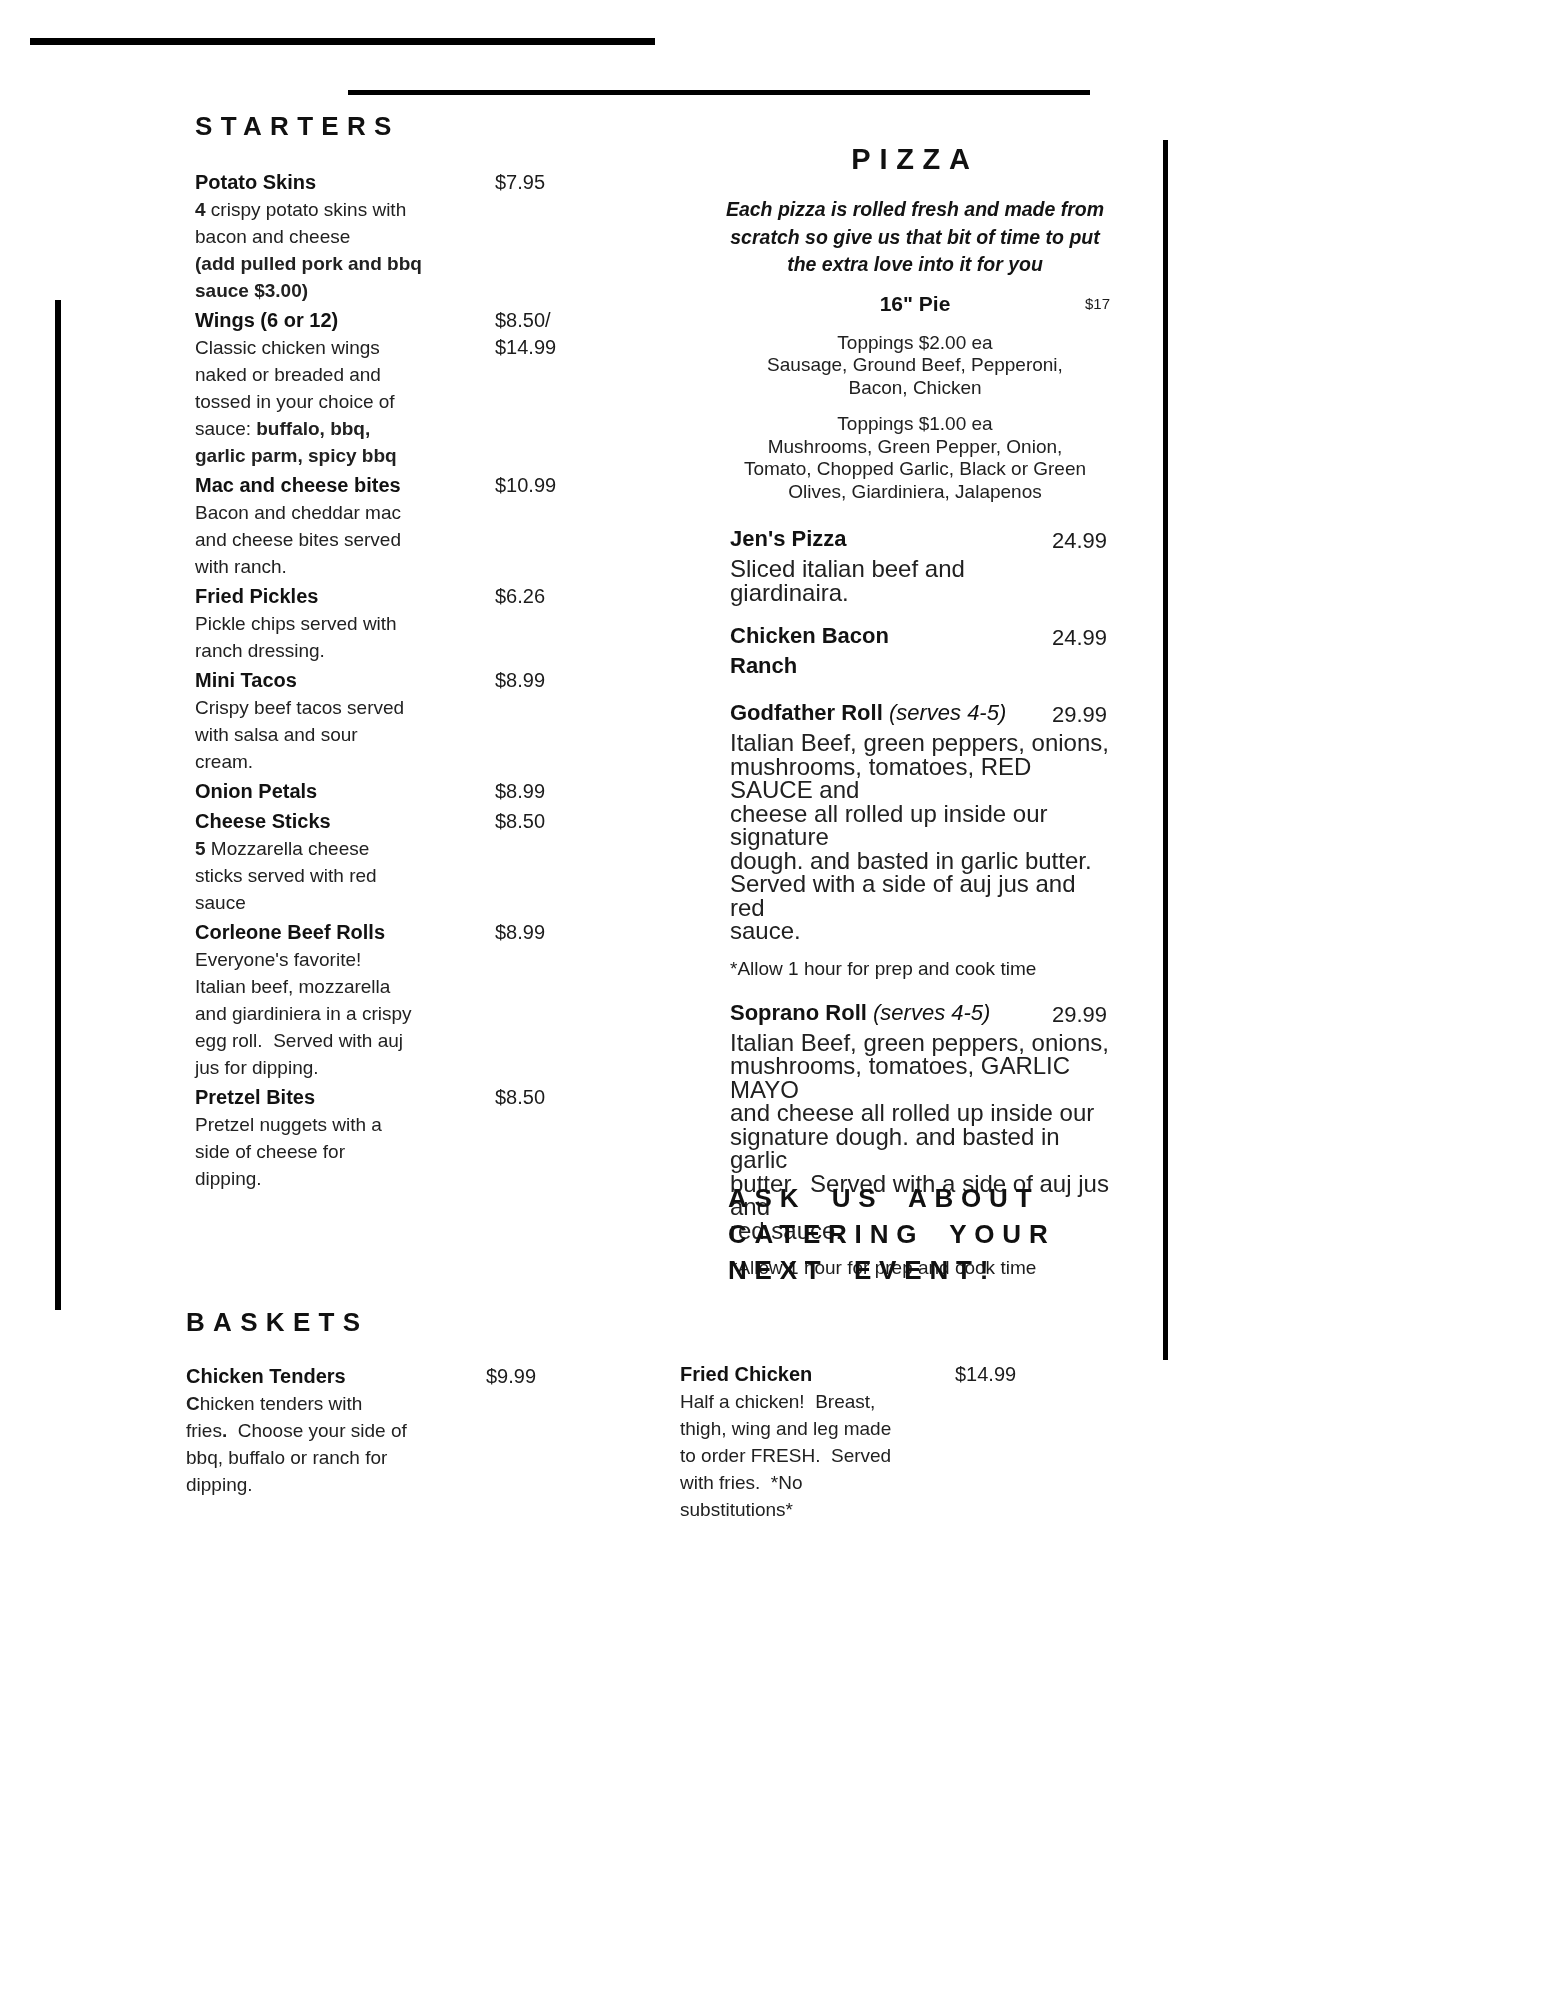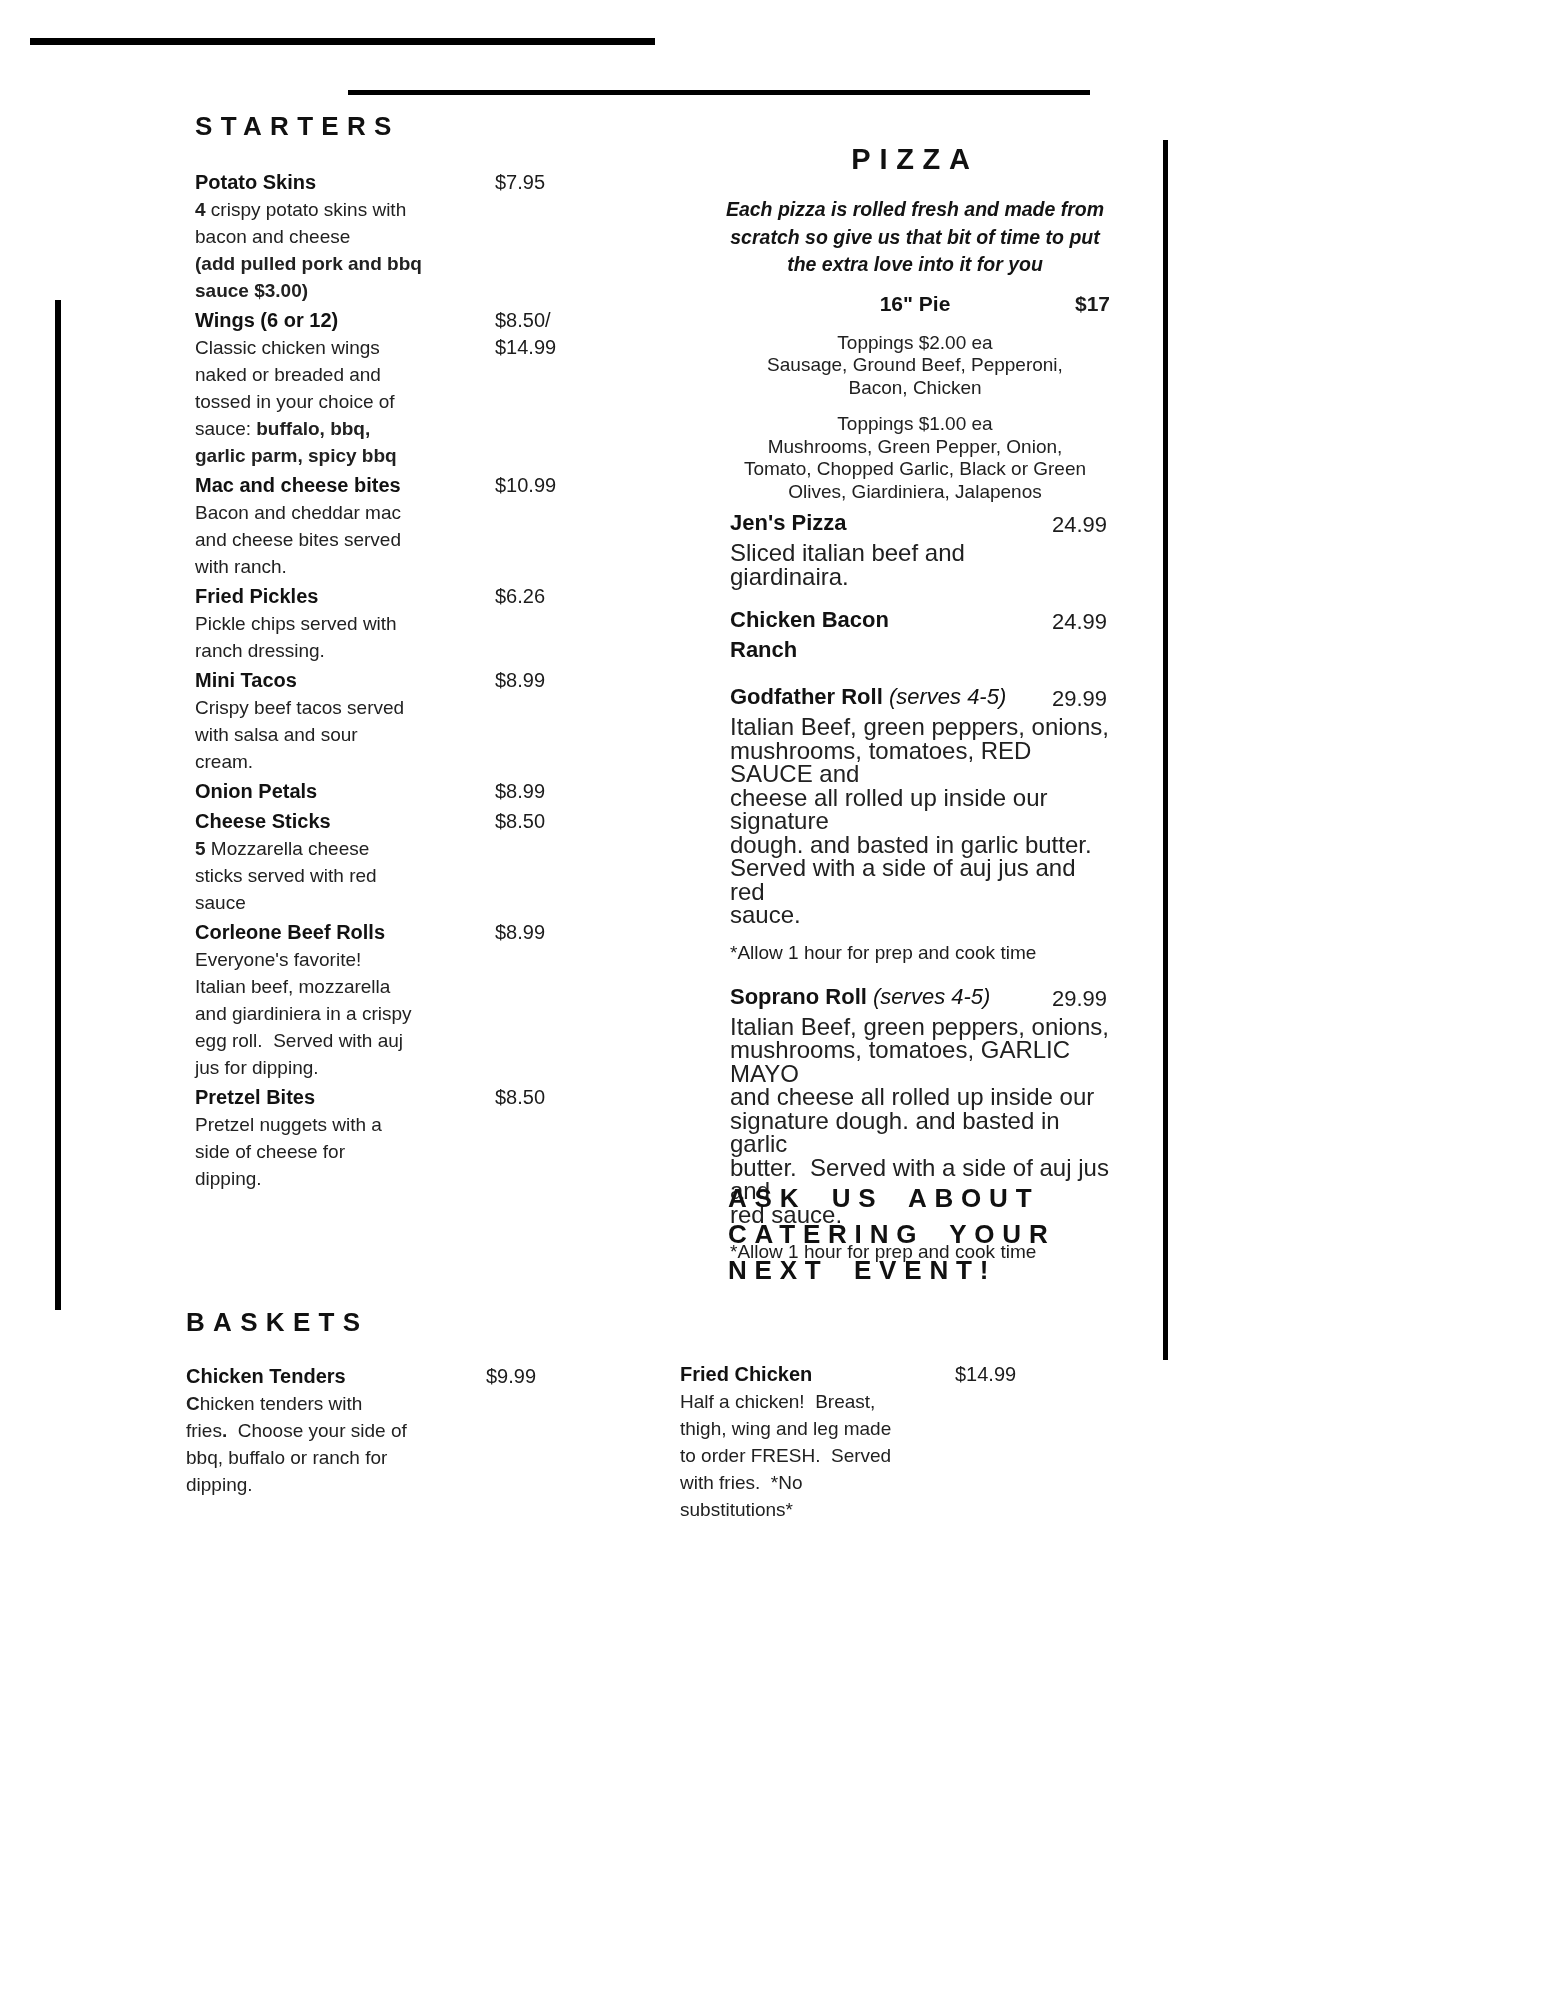--- a/index.html
+++ b/index.html
@@ -29,28 +29,28 @@
   .item-desc { font-size:19px; line-height:27px; width:262px; white-space:pre-wrap; color:#212121; }
   .item-price { position:absolute; left:300px; top:1px; font-size:20px; font-weight:400; line-height:27px; white-space:pre-line; color:#1c1c1c; }
   .b { font-weight:700; }
   .item-note { font-size:19px; line-height:24px; margin-top:14px; color:#1c1c1c; }
 
   
   #pizza-center { position:absolute; left:700px; top:142px; width:430px; text-align:center; }
   #pizza-heading { font-size:29px; font-weight:700; letter-spacing:.3em; line-height:34px; color:#111; }
   #pizza-tagline { margin-top:20px; font-style:italic; font-weight:600; font-size:19.5px; line-height:27.5px; white-space:pre-line; color:#141414; }
   .pie-line { position:relative; margin-top:12px; font-size:21px; font-weight:700; line-height:25px; color:#121212; }
-  .pie-price { position:absolute; right:20px; top:0; font-weight:700; font-size:21px; color:#1c1c1c; }
+  .pie-price { position:absolute; right:20px; top:0; font-weight:400; font-size:15px; color:#1c1c1c; }
   .toppings { font-size:19px; line-height:22.5px; color:#212121; }
   #toppings-2 { margin-top:16px; }
   #toppings-1 { margin-top:14px; }
   .toppings .tlines { white-space:pre-line; }
 
   
-  #pizza-items { position:absolute; left:730px; top:508px; width:400px; }
+  #pizza-items { position:absolute; left:730px; top:524px; width:400px; }
   .col-pizza .item { margin-bottom:17px; }
   .col-pizza .item-name { font-size:22px; line-height:30px; width:315px; }
   .col-pizza .item-desc { font-size:24px; line-height:23.5px; width:385px; margin-top:3px; }
   .col-pizza .item-price { left:322px; top:3px; font-size:22px; }
 
   .col-basket-right .item-price { left:275px; }
 
   #catering { position:absolute; left:728px; top:1180px; font-size:26px; font-weight:700;
               letter-spacing:.3em; word-spacing:.4em; line-height:36px; white-space:pre-line; color:#111; }
 </style>

